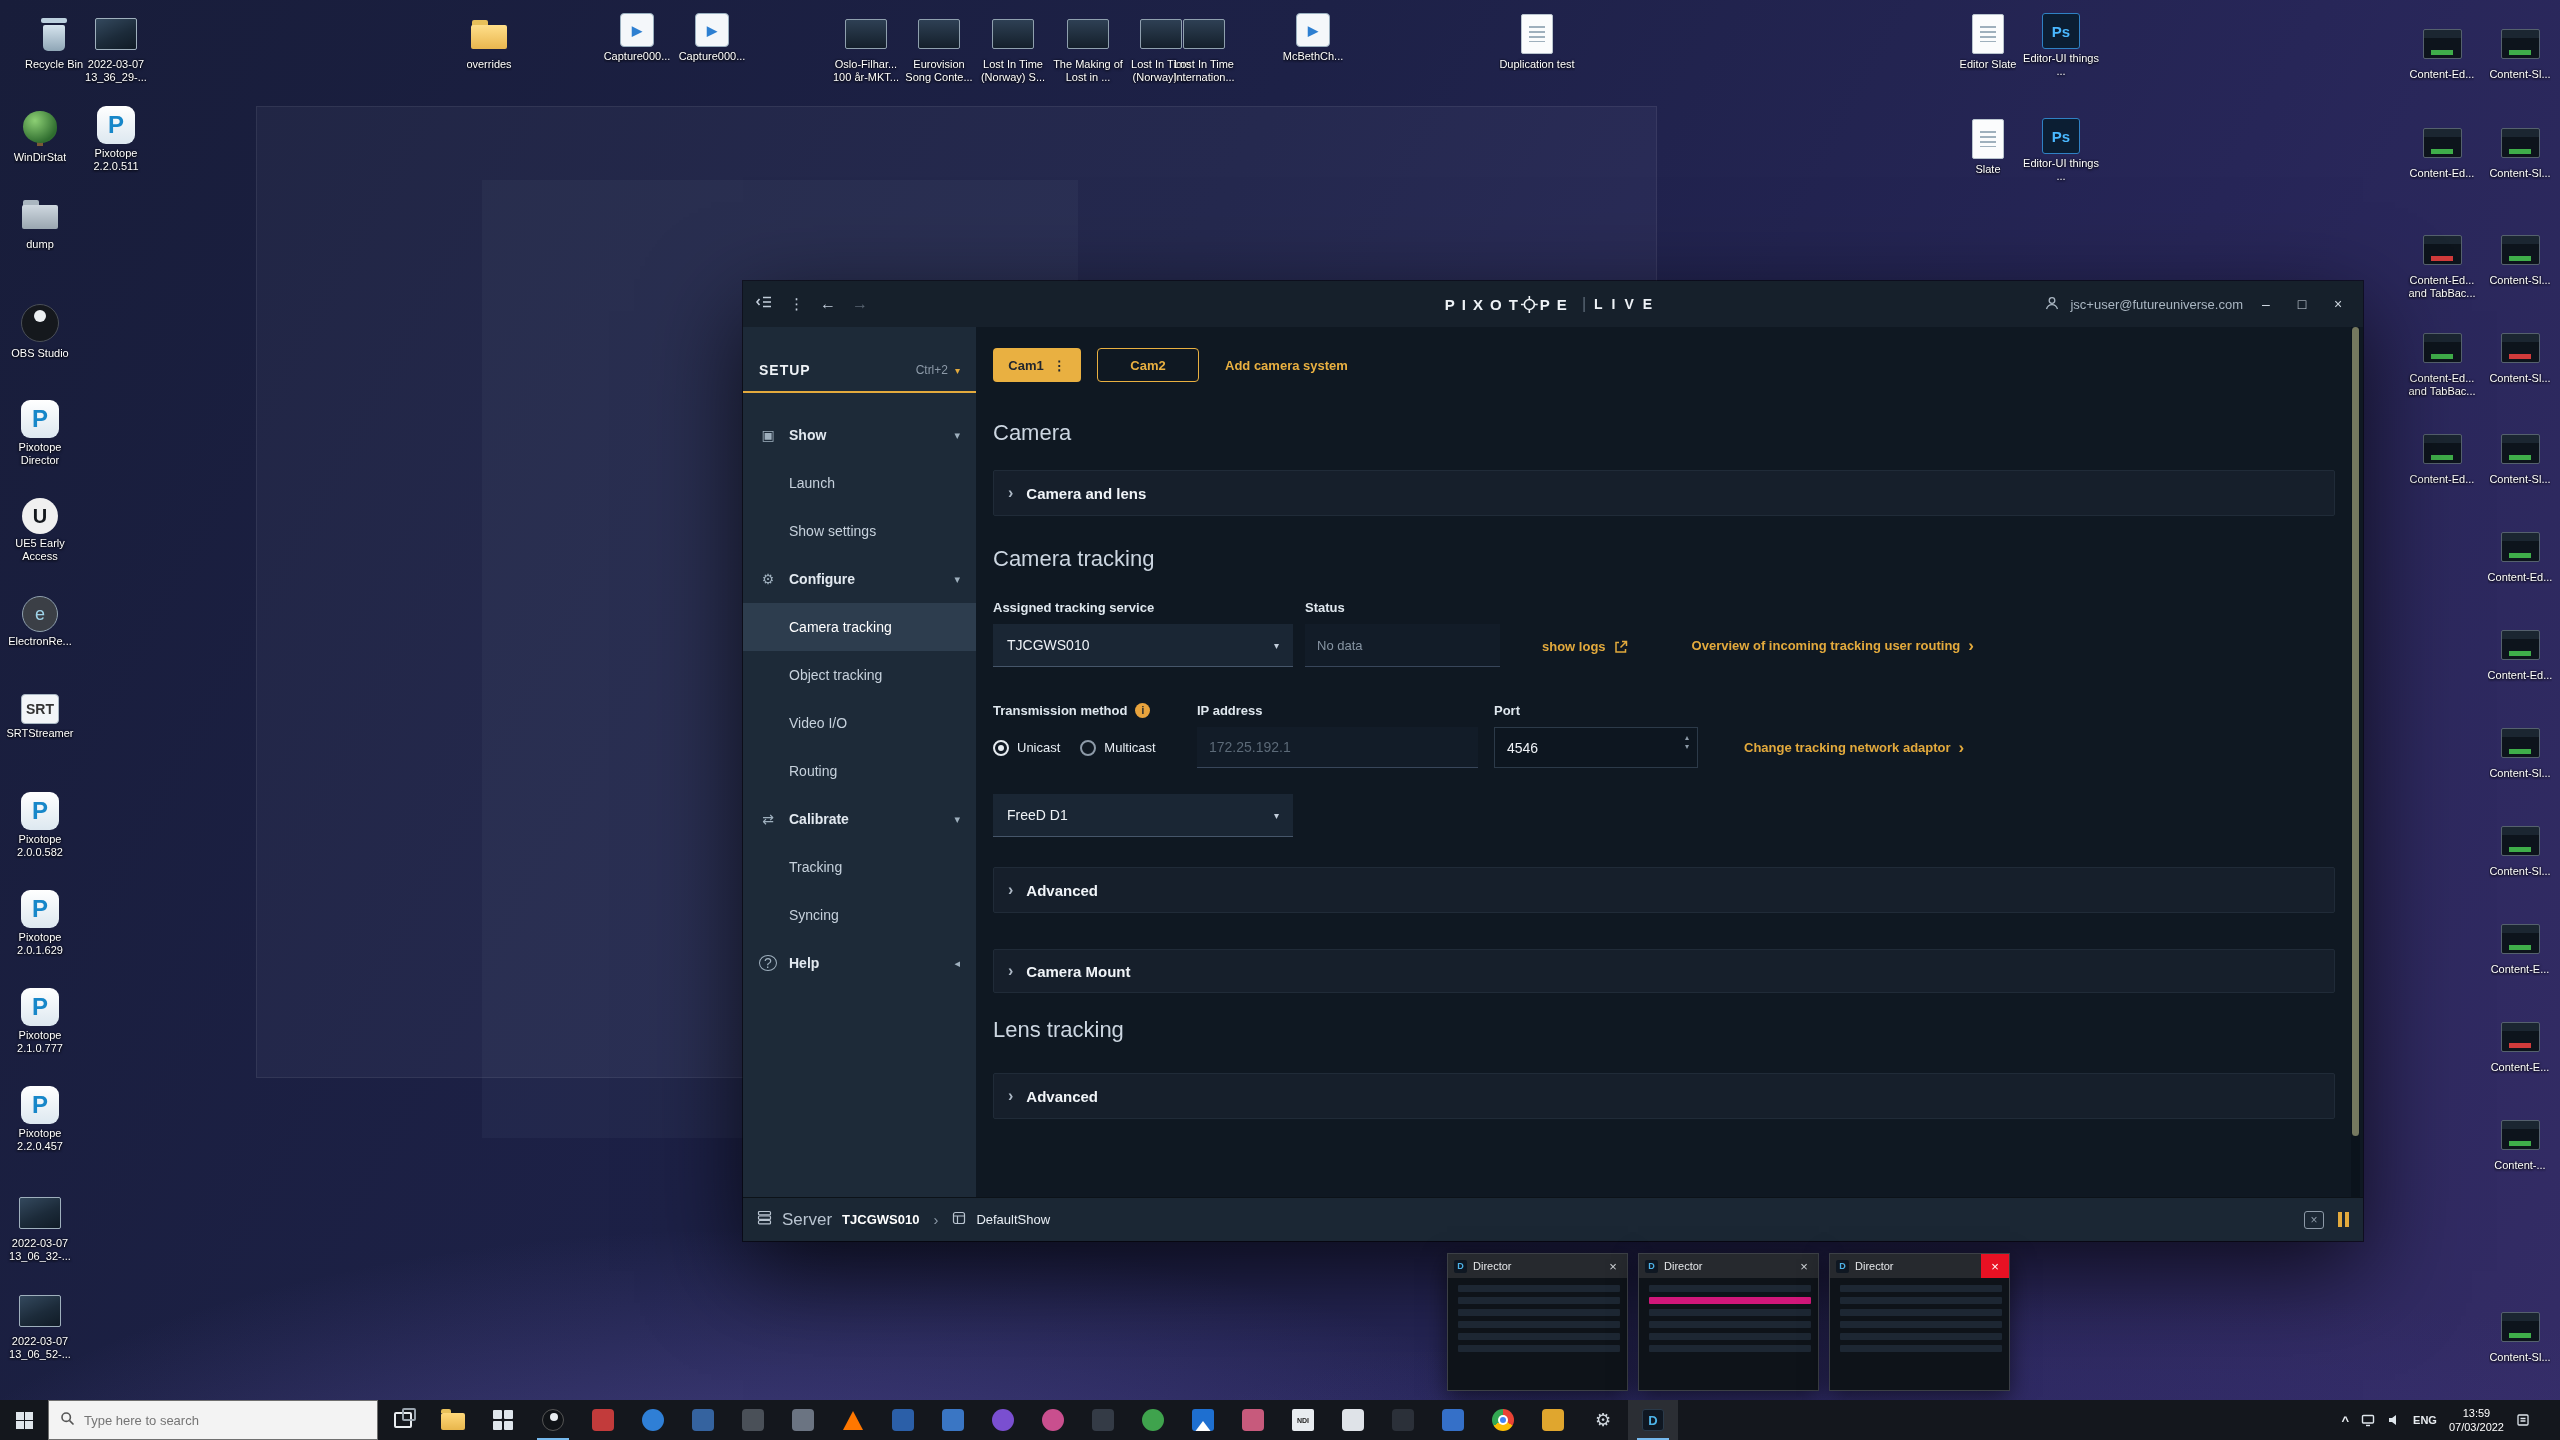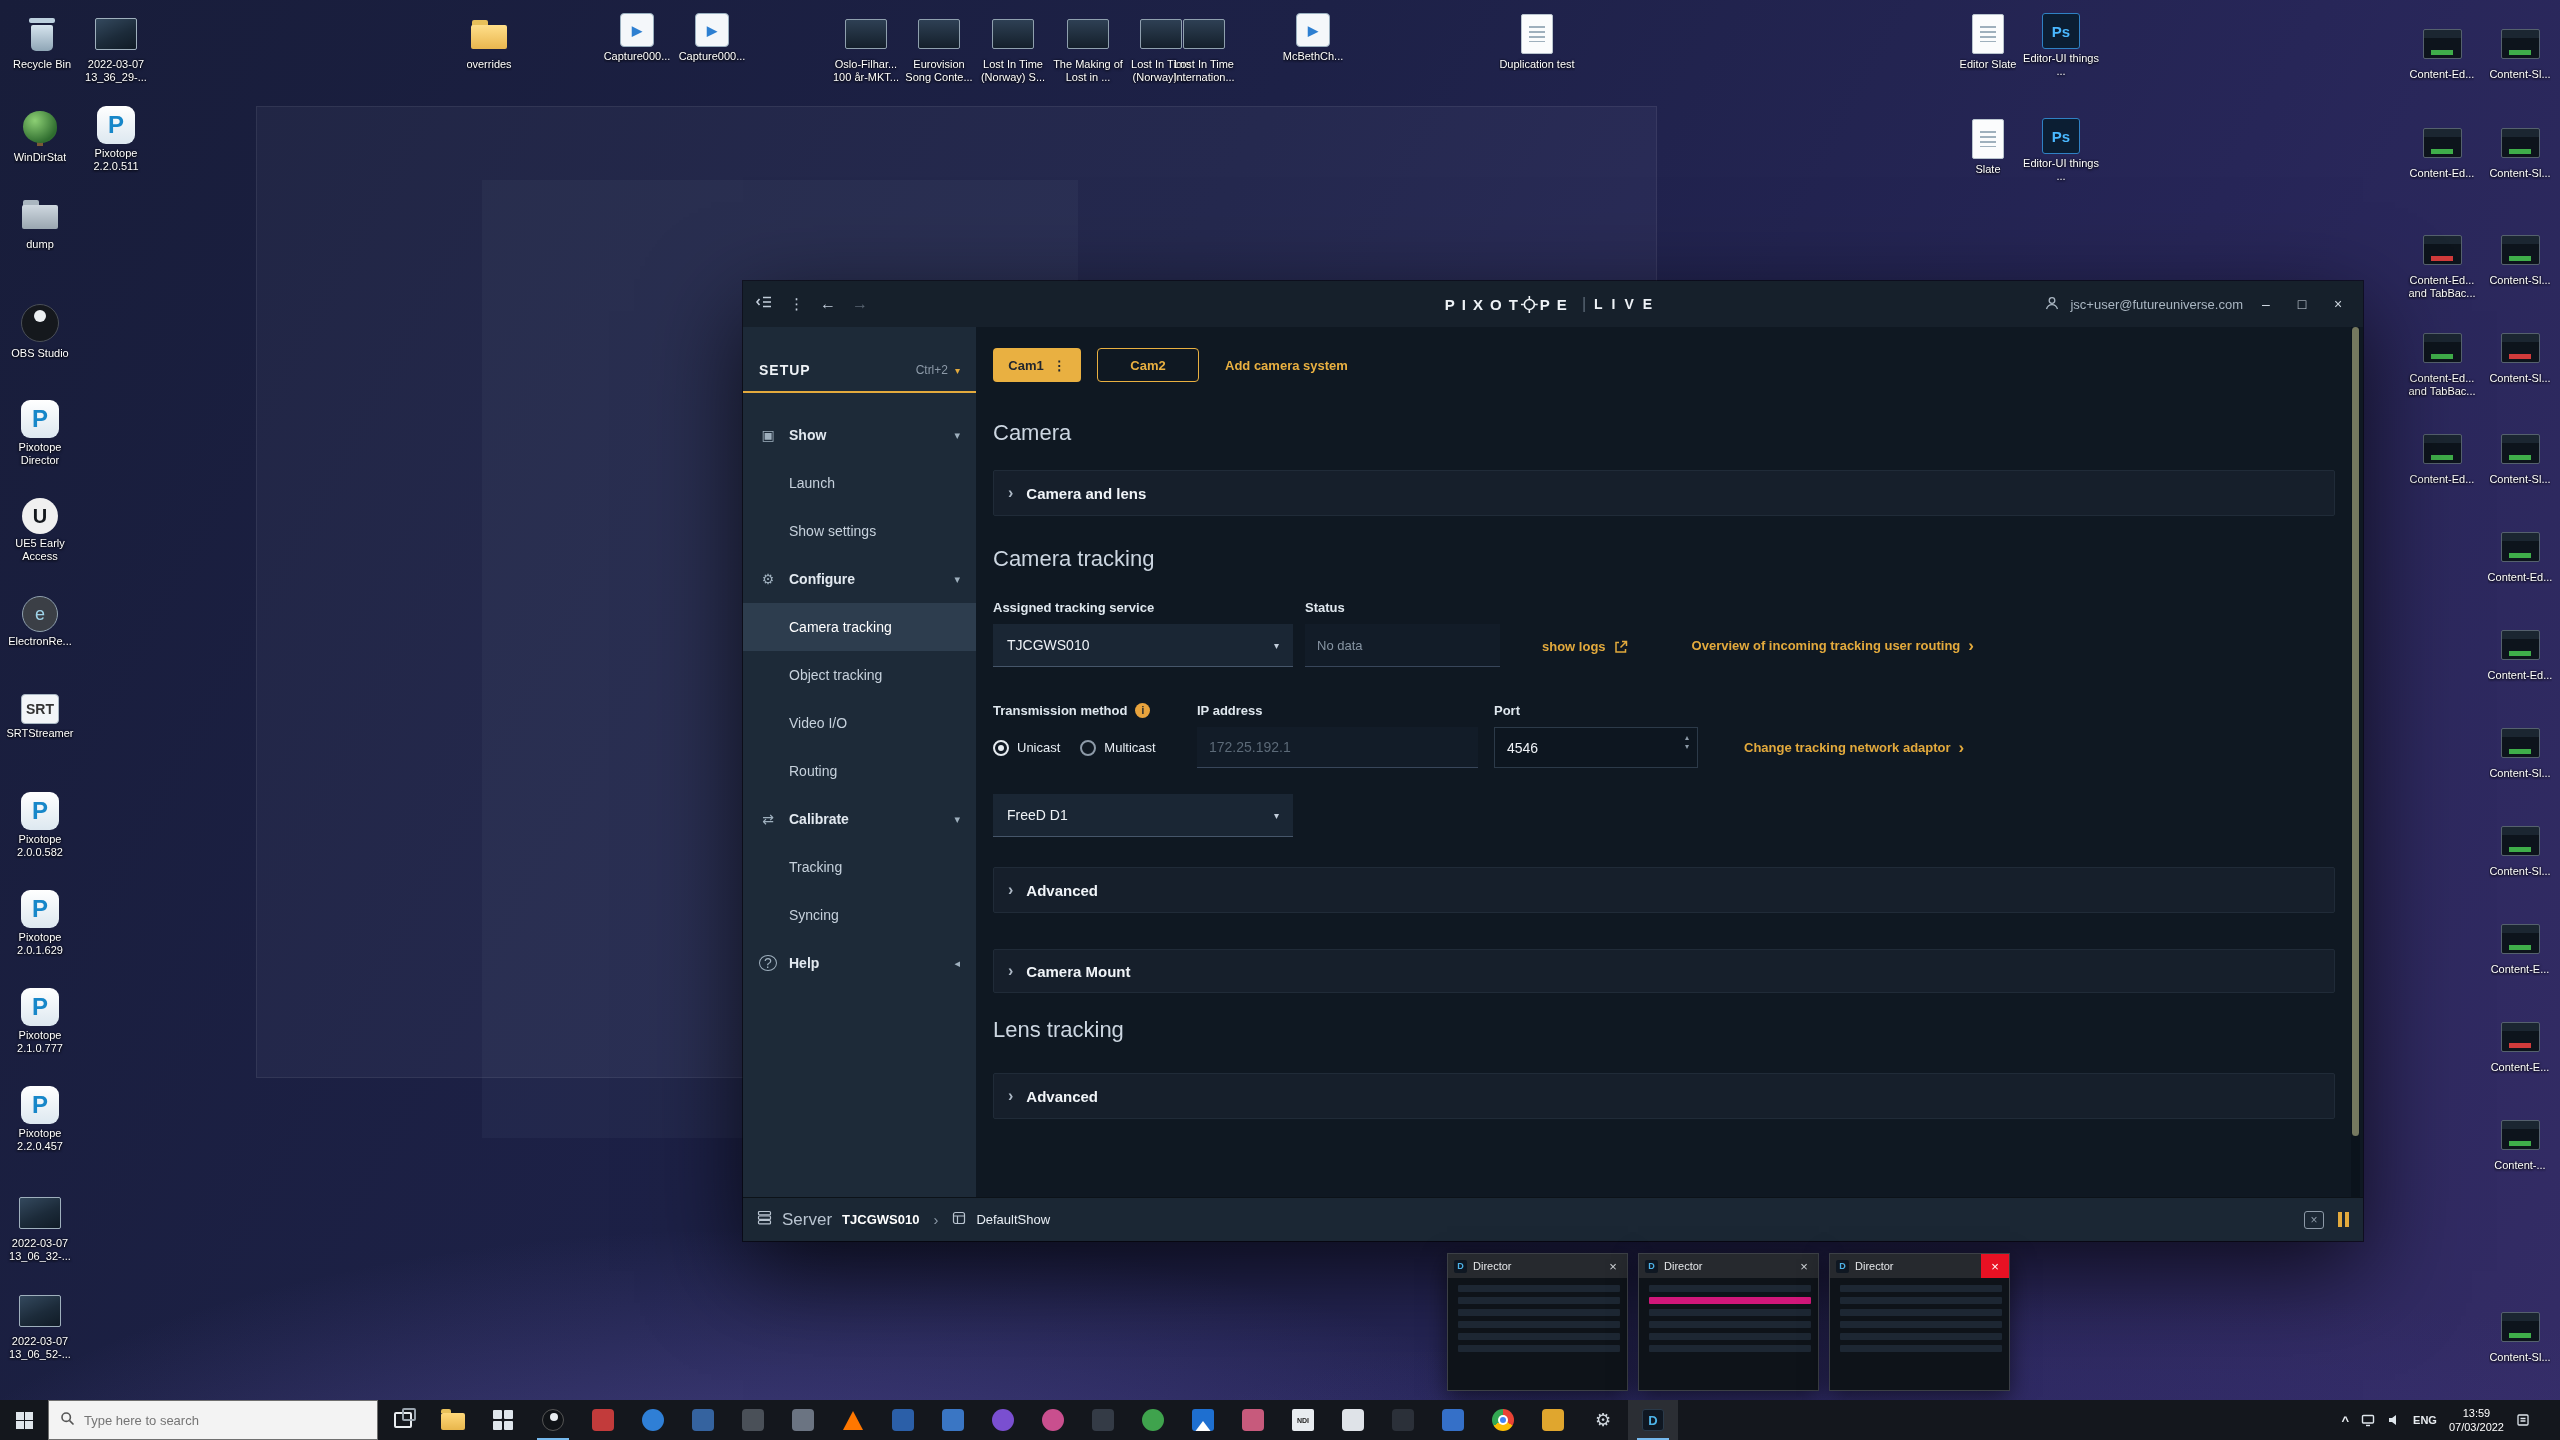--- a/index.html
+++ b/index.html
@@ -170,21 +170,21 @@
 .clock{text-align:center;color:#fff;font-size:11px;line-height:1.3;cursor:pointer}
 .showdesk{width:8px;border-left:1px solid rgba(255,255,255,.25);margin-left:6px;cursor:pointer}
 </style>
 </head>
 <body>
 
 <div class="ghost g1"></div>
 <div class="ghost g2"></div>
 
 <div id="desk-icons">
-    <div class="dicon" style="left: 4px; top: 13px;">
+    <div class="dicon" style="left: 16px; top: 13px;">
       <div class="ic ic-bin"></div>
       <div class="lbl">Recycle Bin</div>
     </div>
     <div class="dicon" style="left: 78px; top: 13px;">
       <div class="ic ic-img"></div>
       <div class="lbl">2022-03-07 13_36_29-...</div>
     </div>
     <div class="dicon" style="left: 2px; top: 106px;">
       <div class="ic ic-windirstat"></div>
       <div class="lbl">WinDirStat</div>

